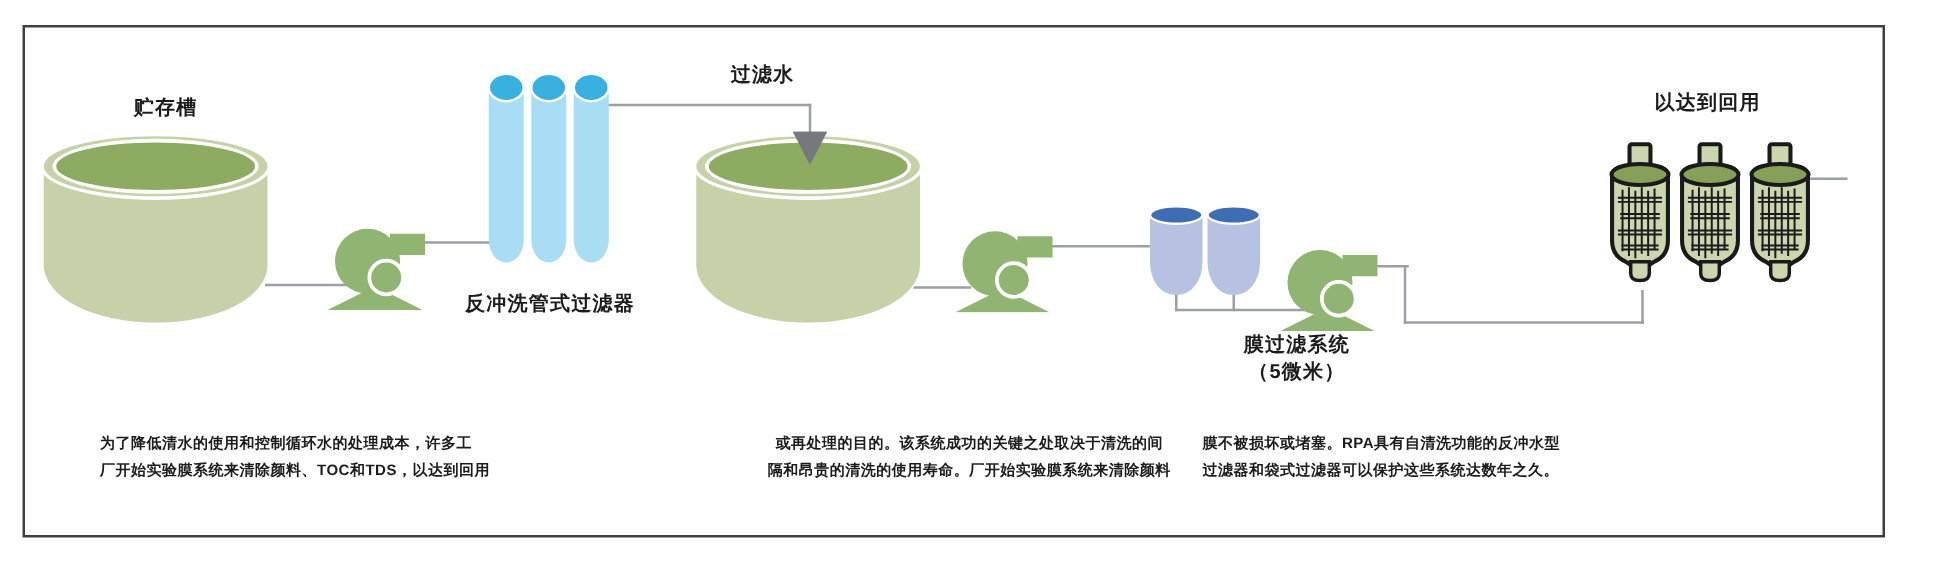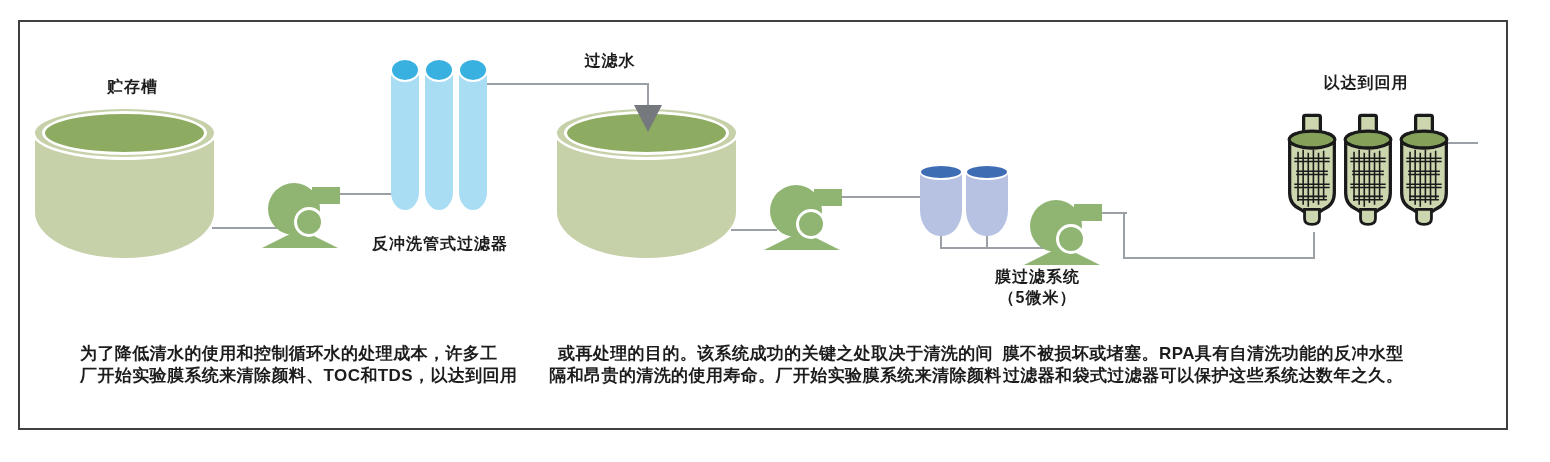--- a/index.html
+++ b/index.html
@@ -96,21 +96,21 @@
   
   .lbl {
     position: absolute; z-index: 3;
     font-size: 16px; font-weight: bold;
     letter-spacing: 1px; text-align: center;
     color: #1c1c1c; line-height: 21px;
     white-space: nowrap;
   }
   .caption {
     position: absolute; top: 321px; z-index: 3;
-    font-size: 17px; font-weight: bold;
+    font-size: 12px; font-weight: bold;
     line-height: 22px; letter-spacing: 0.4px;
     color: #1c1c1c; text-align: left;
     white-space: nowrap;
   }
 </style>
 </head>
 <body>
 
 <div class="stage">
   <div class="frame">
@@ -223,19 +223,19 @@
       </svg>
 
     <div class="caption" style="left:60px; width:450px;">
       <div>为了降低清水的使用和控制循环水的处理成本，许多工</div>
       <div>厂开始实验膜系统来清除颜料、TOC和TDS，以达到回用</div>
     </div>
     <div class="caption" style="left:528px; width:455px;text-align:center;">
       <div>或再处理的目的。该系统成功的关键之处取决于清洗的间</div>
       <div>隔和昂贵的清洗的使用寿命。厂开始实验膜系统来清除颜料</div>
     </div>
-    <div class="caption" style="left:968px; width:430px;text-align:center;">
+    <div class="caption" style="left:942px; width:430px;">
       <div>膜不被损坏或堵塞。RPA具有自清洗功能的反冲水型</div>
       <div>过滤器和袋式过滤器可以保护这些系统达数年之久。</div>
     </div>
 
   </div>
 </div>
 
 </body></html>

